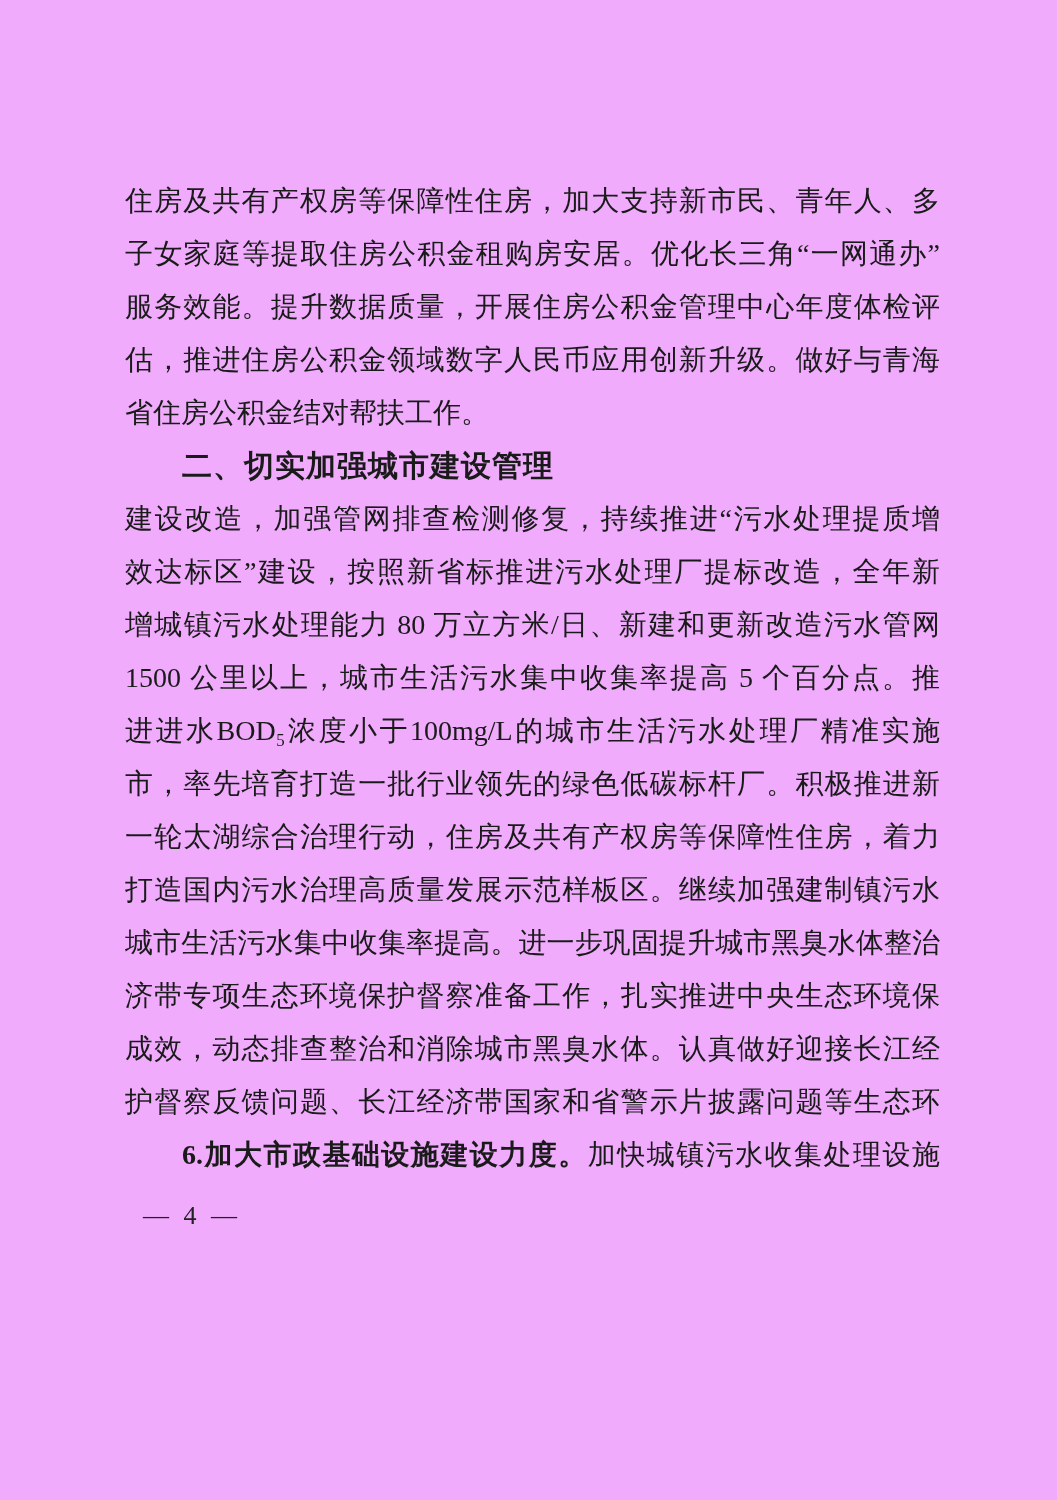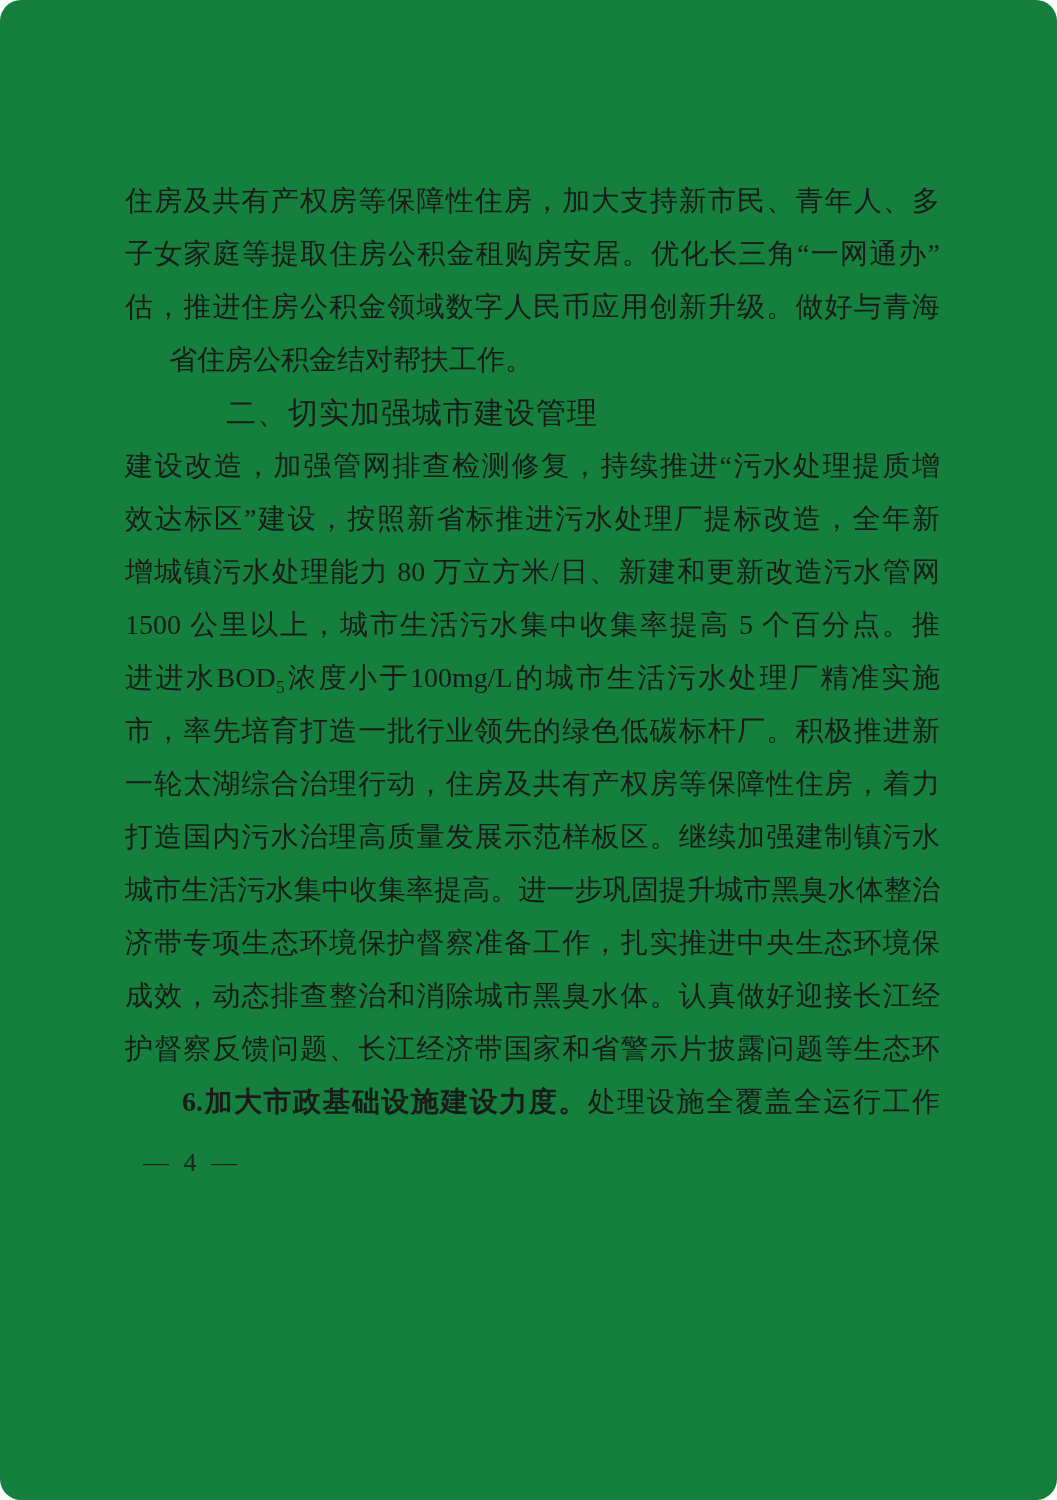--- a/index.html
+++ b/index.html
@@ -12,46 +12,44 @@
     background: #fbfbf9;
     color: #1a1a1a;
     font-family: "Liberation Serif", "DejaVu Serif", serif;
     overflow: hidden;
   }
   .page {
     box-sizing: border-box;
     width: 1057px;
     height: 1500px;
     padding: 174px 117px 0 125px;
-    background: #15803d;
-    border-radius: 21px;
+    background: #f0abfc;
   }
   .textblock {
     width: 815px;
   }
   .line {
     height: 53px;
     line-height: 53px;
     font-size: 28px;
   }
   .just {
     text-align: justify;
     text-align-last: justify;
   }
   .left {
     text-align: right;
     text-align-last: left;
-    margin-left: 44px;
   }
   .indent {
     text-indent: 57px;
   }
   .heading {
     font-family: "Liberation Sans", "DejaVu Sans", sans-serif;
-    font-weight: 400;
+    font-weight: 700;
     font-size: 30px;
     letter-spacing: 1px;
   }
   .lead {
     font-weight: 700;
   }
   .footer {
     margin-top: 14px;
     margin-left: 18px;
     height: 42px;
@@ -64,38 +62,39 @@
   }
 </style>
 </head>
 <body>
 
 <div class="page">
   <div class="textblock">
 
     <div class="line just">住房及共有产权房等保障性住房，加大支持新市民、青年人、多</div>
     <div class="line just">子女家庭等提取住房公积金租购房安居。优化长三角“一网通办”</div>
+    <div class="line just">服务效能。提升数据质量，开展住房公积金管理中心年度体检评</div>
     <div class="line just">估，推进住房公积金领域数字人民币应用创新升级。做好与青海</div>
     <div class="line left">省住房公积金结对帮扶工作。</div>
 
     <div class="line left heading indent">二、切实加强城市建设管理</div>
 
     <div class="line just">建设改造，加强管网排查检测修复，持续推进“污水处理提质增</div>
     <div class="line just">效达标区”建设，按照新省标推进污水处理厂提标改造，全年新</div>
     <div class="line just">增城镇污水处理能力 80 万立方米/日、新建和更新改造污水管网</div>
     <div class="line just">1500 公里以上，城市生活污水集中收集率提高 5 个百分点。推</div>
     <div class="line just">进进水BOD₅浓度小于100mg/L的城市生活污水处理厂精准实施</div>
     <div class="line just">市，率先培育打造一批行业领先的绿色低碳标杆厂。积极推进新</div>
     <div class="line just">一轮太湖综合治理行动，住房及共有产权房等保障性住房，着力</div>
     <div class="line just">打造国内污水治理高质量发展示范样板区。继续加强建制镇污水</div>
     <div class="line just">城市生活污水集中收集率提高。进一步巩固提升城市黑臭水体整治</div>
     <div class="line just">济带专项生态环境保护督察准备工作，扎实推进中央生态环境保</div>
     <div class="line just">成效，动态排查整治和消除城市黑臭水体。认真做好迎接长江经</div>
     <div class="line just">护督察反馈问题、长江经济带国家和省警示片披露问题等生态环</div>
 
-    <div class="line just indent"><span class="lead">6.加大市政基础设施建设力度。</span><span>处理设施全覆盖全运行工作</span></div>
+    <div class="line just indent"><span class="lead">6.加大市政基础设施建设力度。</span><span>加快城镇污水收集处理设施</span></div>
 
   </div>
 
   <div class="footer">
     <span class="pageno">— 4 —</span>
   </div>
 </div>
 
 </body></html>

